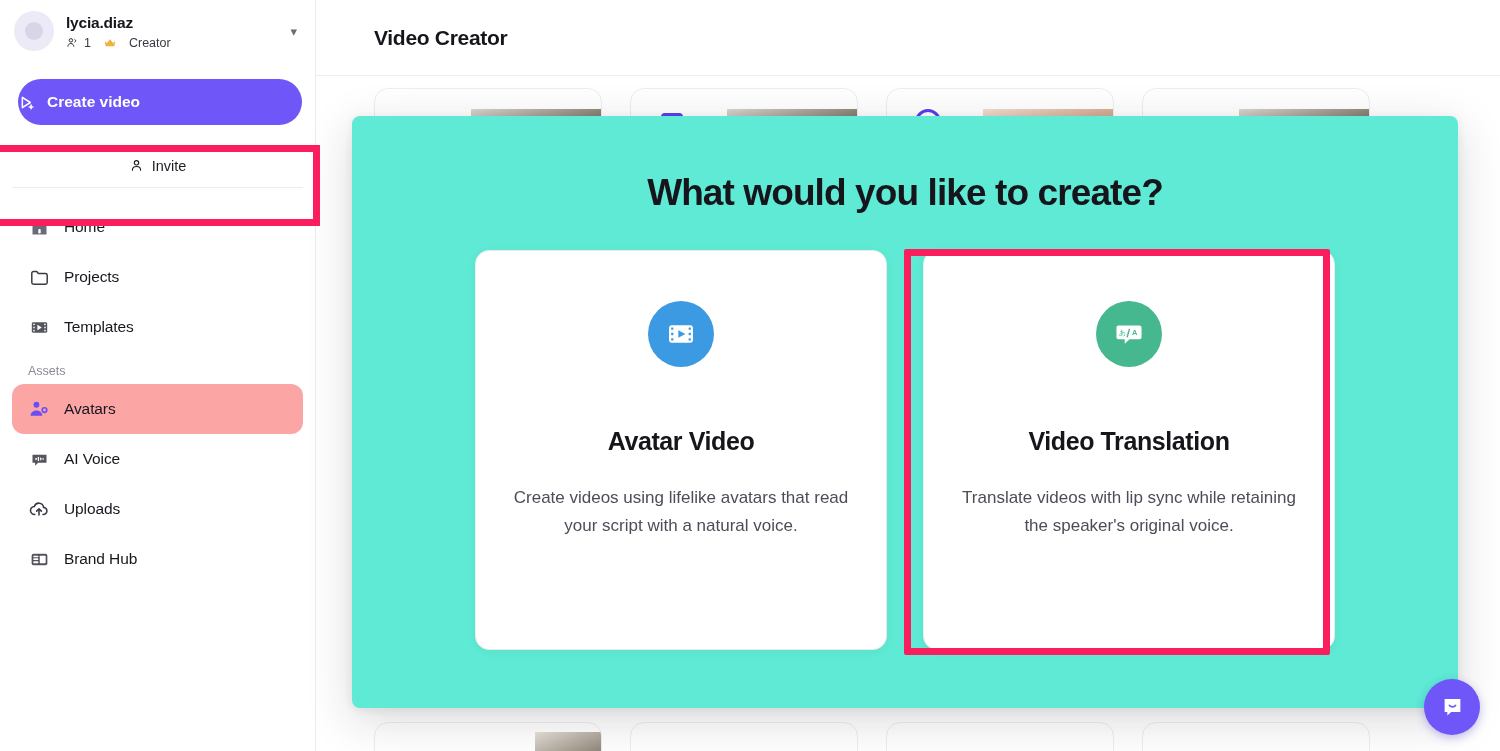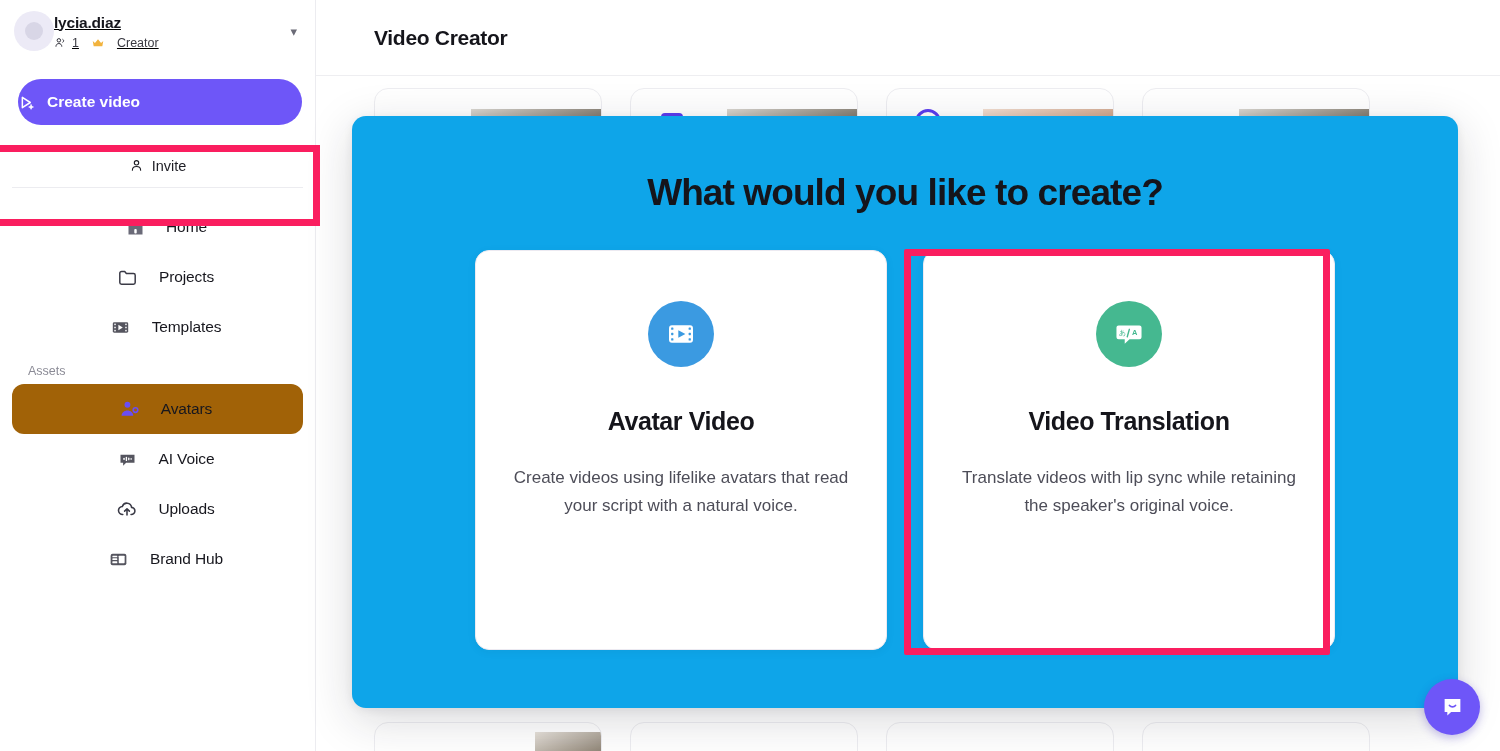--- a/index.html
+++ b/index.html
@@ -91,21 +91,21 @@
     overflow: hidden;
   }
   .avatar-img::after {
     content: "";
     position: absolute;
     left: 11px; top: 11px;
     width: 18px; height: 18px;
     border-radius: 50%;
     background: #d8d6e6;
   }
-  .account-info { margin-left: 0; flex: 1 1 auto; min-width: 0; text-decoration: underline; }
+  .account-info { margin-left: 12px; flex: 1 1 auto; min-width: 0; }
   .account-name {
     font-size: 15.5px;
     font-weight: 700;
     color: #16161c;
     letter-spacing: -0.2px;
     line-height: 20px;
   }
   .account-meta {
     display: flex;
     align-items: center;
@@ -157,32 +157,31 @@
     cursor: pointer;
     border-bottom: 1px solid #ececf0;
     margin: 0 12px;
   }
 
   .nav { padding-top: 14px; }
 
   .nav-item {
     display: flex;
     align-items: center;
-    gap: 20px;
+    gap: 14px;
     height: 50px;
     margin: 0 12px;
     padding-left: 16px;
     border-radius: 12px;
     cursor: pointer;
     font-size: 15.5px;
     color: #17171e;
     letter-spacing: -0.1px;
-    justify-content: center;
-  }
-  .nav-item.active { background: #a16207; }
+  }
+  .nav-item.active { background: #fca5a5; }
   .nav-item .ico { width: 22px; height: 22px; display: flex; align-items: center; justify-content: center; flex: 0 0 22px; }
 
   .section-label {
     font-size: 12.5px;
     color: #8b8b96;
     padding: 12px 0 6px 28px;
   }
 
   
   .main {
@@ -275,22 +274,22 @@
   .modal-layer {
     position: absolute;
     inset: 0;
     z-index: 40;
     pointer-events: none;
   }
   .modal {
     position: absolute;
     left: 352px; top: 116px;
     width: 1106px; height: 592px;
-    background: #0ea5e9;
-    border-radius: 14px;
+    background: #5eead4;
+    border-radius: 8px;
     box-shadow: 0 12px 46px rgba(28,28,40,0.17), 0 2px 10px rgba(28,28,40,0.07);
     pointer-events: auto;
   }
   .modal-title {
     text-align: center;
     font-size: 37px;
     font-weight: 700;
     color: #15151b;
     letter-spacing: -0.9px;
     margin-top: 56px;
@@ -319,21 +318,21 @@
     align-items: center;
     justify-content: center;
   }
   .badge.blue { background: #3b9ae1; }
   .badge.green { background: #45b890; }
   .opt-title {
     font-size: 25px;
     font-weight: 700;
     color: #15151b;
     letter-spacing: -0.4px;
-    margin-top: 40px;
+    margin-top: 60px;
   }
   .opt-desc {
     font-size: 17px;
     line-height: 28px;
     color: #4d4d58;
     margin: 28px auto 0;
     width: 352px;
   }
 
   

